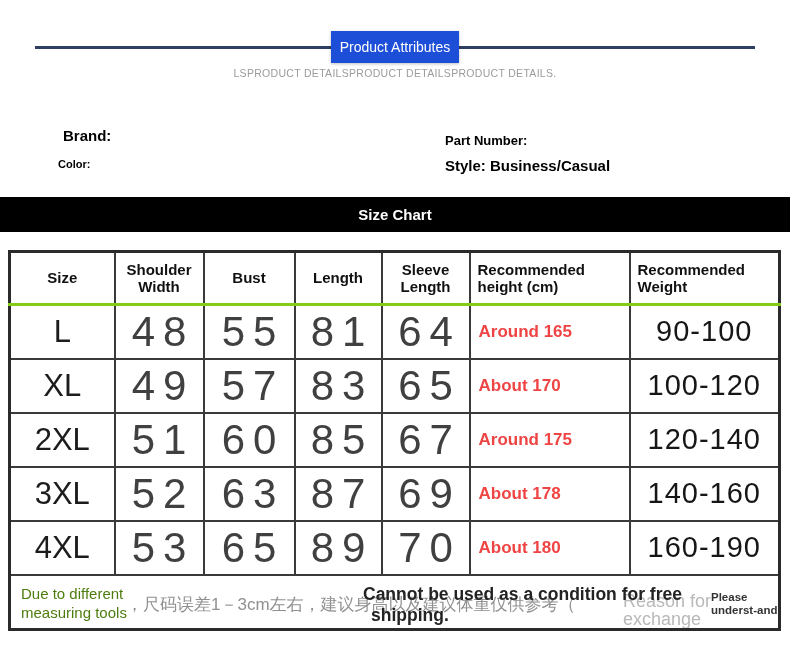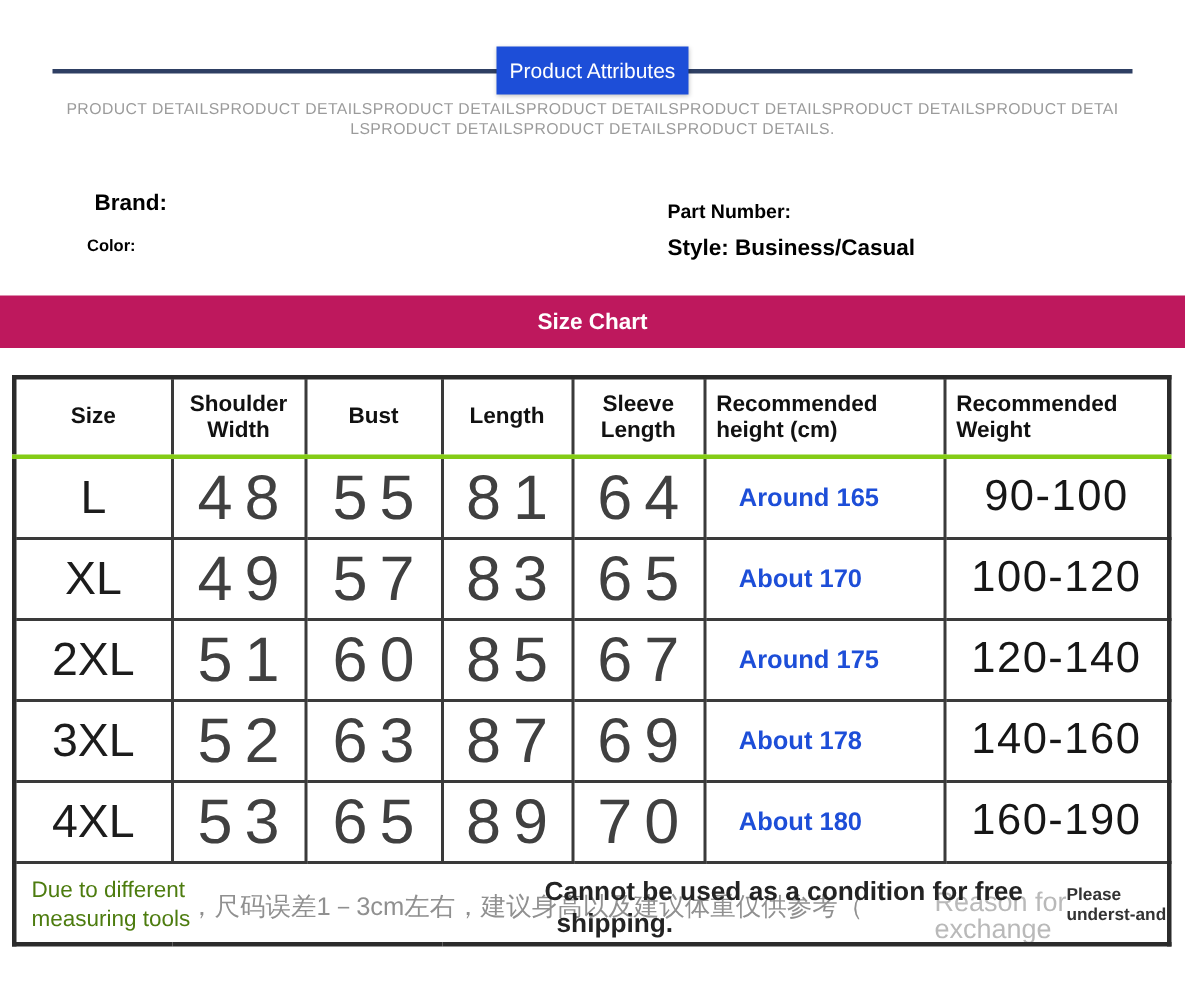--- a/index.html
+++ b/index.html
@@ -16,57 +16,56 @@
            color:#9b9b9b; font-size:10.5px; line-height:12.5px; letter-spacing:0.3px; }
 
   
   .attr { position:absolute; color:#000000; font-weight:bold; white-space:nowrap; }
   .attr-brand { left:63px; top:127px; font-size:15px; }
   .attr-part  { left:445px; top:133px; font-size:13px; }
   .attr-color { left:58px; top:158px; font-size:11px;text-align:right; }
   .attr-style { left:445px; top:157px; font-size:15px;text-align:center; }
 
   
-  .banner { position:absolute; left:0; top:197px; width:790px; height:35px; background:#be185d;
+  .banner { position:absolute; left:0; top:197px; width:790px; height:35px; background:#000000;
             color:#fff; font-size:15px; font-weight:bold; text-align:center; line-height:35px; }
 
   
   table.size-table { position:absolute; left:8px; top:250px; width:770px;
             border-collapse:collapse; table-layout:fixed; background:#fff; }
   .size-table td, .size-table th { border:2px solid #3a3a3a; overflow:hidden; }
   .size-table { border:3px solid #2b2b2b; }
   .size-table tr.hdr th { height:53px; font-size:15px; font-weight:bold; color:#111;
             text-align:center; line-height:1.15; vertical-align:middle; }
   .size-table tr.hdr th.left { text-align:left; padding-left:7px; }
   .size-table tr.datarow td { height:54px; vertical-align:middle; text-align:center; }
   .size-table tr.hdr { border-bottom:3px solid #84cc16; }
   td.c-size { font-size:31px; color:#1c1c1c; }
   td.c-num  { font-size:42px; color:#404040; letter-spacing:8px; text-indent:8px; font-weight:400; }
-  td.c-height { font-size:17px; font-weight:bold; color:#1d4ed8; text-align:left !important; padding-left:22px; }
+  td.c-height { font-size:17px; font-weight:bold; color:#ef4444; text-align:left !important; padding-left:8px; }
   td.c-weight { font-size:29px; color:#161616; letter-spacing:1px; }
 
   
   td.footer-cell { height:55px; position:relative; }
   .ft { position:absolute; white-space:nowrap; }
   .ft-left { left:10px; top:8px; font-size:15px; line-height:19px; color:#4d7c0f; white-space:normal; width:120px; }
   .ft-cn { left:115px; top:17px; font-size:17px; color:#909090; z-index:1; }
   .ft-overlay1 { left:352px; top:8px;  font-size:17.5px; font-weight:600; color:#232323; z-index:2; }
   .ft-overlay2 { left:360px; top:29px; font-size:17.5px; font-weight:600; color:#232323; z-index:2; }
   .ft-reason { left:612px; top:16px; font-size:18px; line-height:18px; color:#b9b9b9; white-space:normal; width:100px; z-index:1; }
   .ft-note { left:700px; top:15px; font-size:11.5px; line-height:13px; font-weight:600; color:#333; white-space:normal; width:75px; z-index:2; }
 </style>
 </head>
 <body>
 
 <div class="page">
 
   <div class="rule"></div>
   <div class="badge">Product Attributes</div>
   <div class="details-block">
-    <div>PRODUCT DETAILSPRODUCT DETAILSPRODUCT DETAILSPRODUCT DETAILSPRODUCT DETAILSPRODUCT DETAILSPRODUCT DETAI</div>
     <div>LSPRODUCT DETAILSPRODUCT DETAILSPRODUCT DETAILS.</div>
   </div>
 
   <div class="attr attr-brand">Brand:</div>
   <div class="attr attr-part">Part Number:</div>
   <div class="attr attr-color">Color:</div>
   <div class="attr attr-style">Style: Business/Casual</div>
 
   <div class="banner">Size Chart</div>
 

